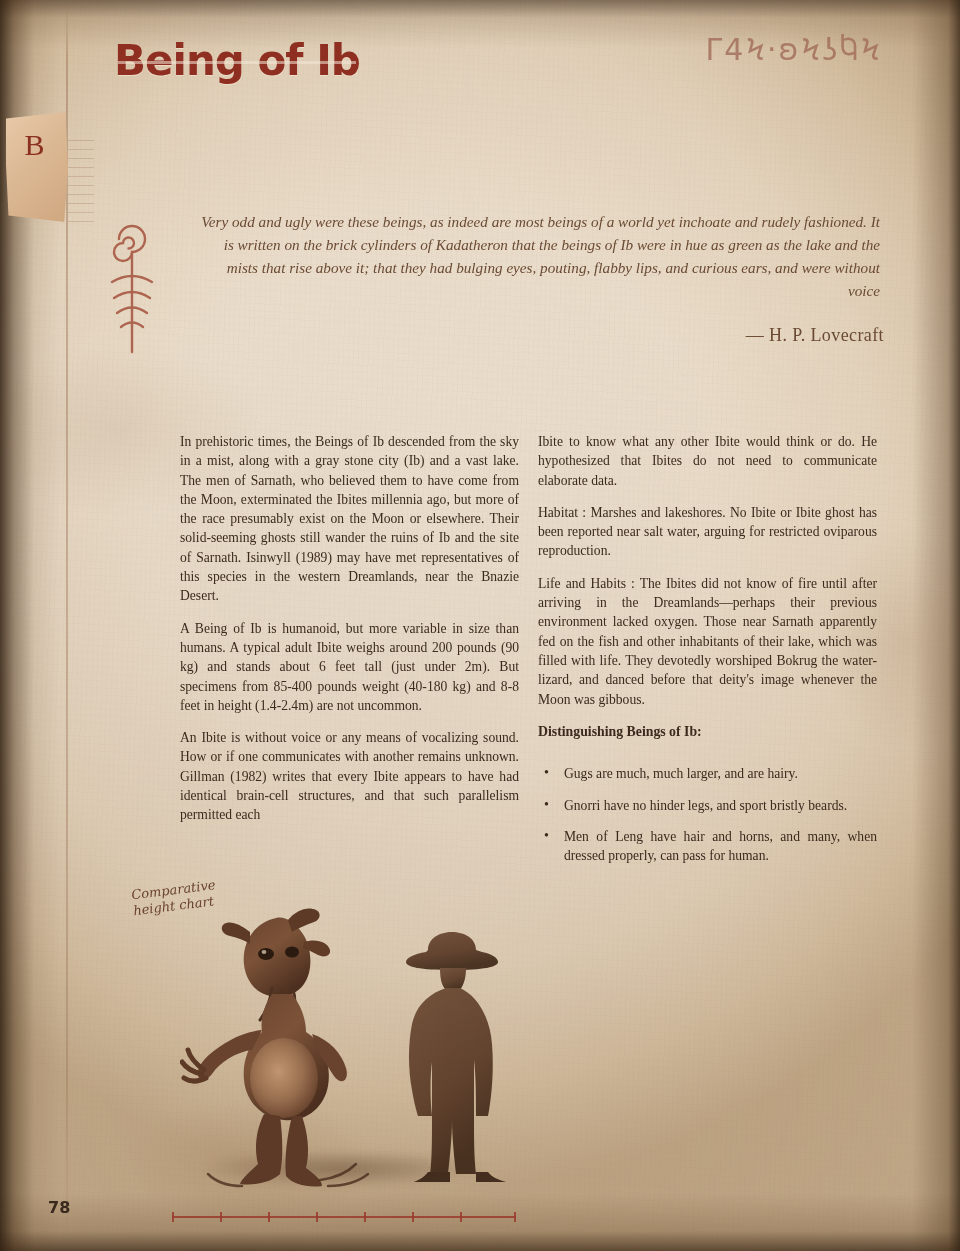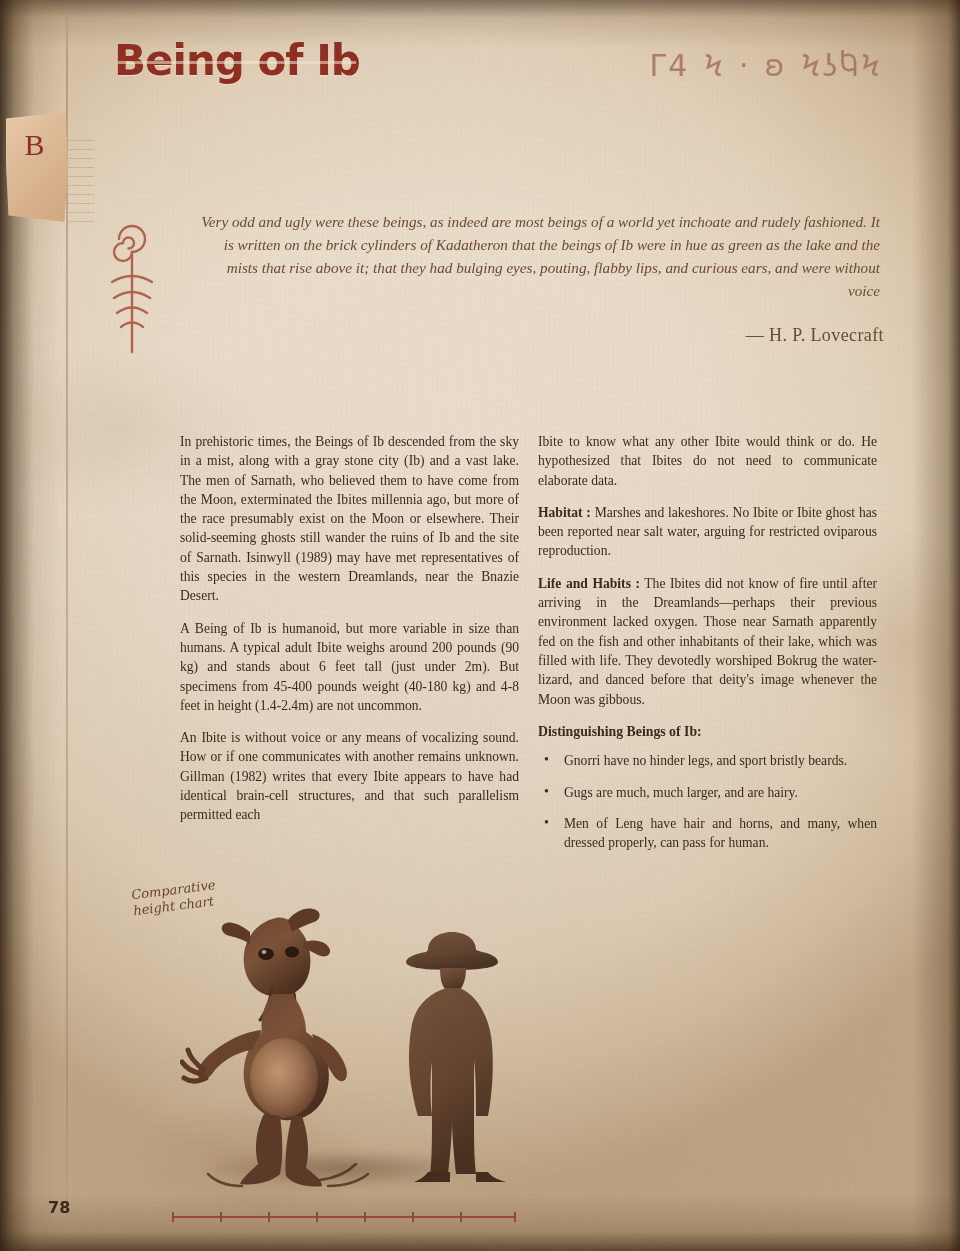--- a/index.html
+++ b/index.html
@@ -102,23 +102,22 @@
   #title .strike {
     position: absolute;
     left: 4px; right: 4px; top: 50%;
     height: 3px;
     background: rgba(243,232,214,.55);
   }
 
   
   #glyphs {
     position: absolute;
-    right: 78px; top: 48px;
+    right: 78px; top: 32px;
     display: flex;
-    gap: 14px;
     align-items: center;
     color: #a4705c;
     opacity: .85;
   }
   #glyphs span {
     font-family: "DejaVu Sans", sans-serif;
     font-size: 30px;
     letter-spacing: 2px;
   }
 
@@ -159,24 +158,24 @@
     width: 339px;
     font-family: "Liberation Serif", serif;
     font-size: 13.6px;
     line-height: 1.42;
     color: #3b2a1d;
     text-align: justify;
   }
   #col-left { left: 180px; }
   #col-right { left: 538px; }
   .col p { margin: 0 0 13px 0; }
-  .col .lead { font-weight: bold; }
+  .col .lead { font-weight: normal; }
   .subhead {
     font-weight: bold;
-    margin: 4px 0 10px 0;
+    margin: 4px 0 23px 0;
     font-size: 13.8px;
   }
   ul.bullets {
     margin: 0; padding: 0; list-style: none;
   }
   ul.bullets li {
     position: relative;
     padding-left: 26px;
     margin-bottom: 12px;
     text-align: justify;
@@ -288,41 +287,41 @@
       <path d="M21 101 Q36 90 51 101"></path>
       <path d="M25 115 Q36 106 47 115"></path>
     </g>
   </svg>
 
   <div id="quote">Very odd and ugly were these beings, as indeed are most beings of a world yet inchoate and rudely fashioned. It is written on the brick cylinders of Kadatheron that the beings of Ib were in hue as green as the lake and the mists that rise above it; that they had bulging eyes, pouting, flabby lips, and curious ears, and were without voice</div>
   <div id="attribution">— H. P. Lovecraft</div>
 
   <div class="col" id="col-left">
     <p>In prehistoric times, the Beings of Ib descended from the sky in a mist, along with a gray stone city (Ib) and a vast lake. The men of Sarnath, who believed them to have come from the Moon, exterminated the Ibites millennia ago, but more of the race presumably exist on the Moon or elsewhere. Their solid-seeming ghosts still wander the ruins of Ib and the site of Sarnath. Isinwyll (1989) may have met representatives of this species in the western Dreamlands, near the Bnazie Desert.</p>
-    <p>A Being of Ib is humanoid, but more variable in size than humans. A typical adult Ibite weighs around 200 pounds (90 kg) and stands about 6 feet tall (just under 2m). But specimens from 45-400 pounds weight (40-180 kg) and 4-8 feet in height (1.4-2.4m) are not uncommon.</p>
+    <p>A Being of Ib is humanoid, but more variable in size than humans. A typical adult Ibite weighs around 200 pounds (90 kg) and stands about 6 feet tall (just under 2m). But specimens from 85-400 pounds weight (40-180 kg) and 8-8 feet in height (1.4-2.4m) are not uncommon.</p>
     <p>An Ibite is without voice or any means of vocalizing sound. How or if one communicates with another remains unknown. Gillman (1982) writes that every Ibite appears to have had identical brain-cell structures, and that such parallelism permitted each</p>
   </div>
 
   <div class="col" id="col-right">
     <p>Ibite to know what any other Ibite would think or do. He hypothesized that Ibites do not need to communicate elaborate data.</p>
 
     <p>
       <span class="lead">Habitat :</span><span> Marshes and lakeshores. No Ibite or Ibite ghost has been reported near salt water, arguing for restricted oviparous reproduction.</span>
     </p>
 
 
     <p>
       <span class="lead">Life and Habits :</span><span> The Ibites did not know of fire until after arriving in the Dreamlands—perhaps their previous environment lacked oxygen. Those near Sarnath apparently fed on the fish and other inhabitants of their lake, which was filled with life. They devotedly worshiped Bokrug the water-lizard, and danced before that deity's image whenever the Moon was gibbous.</span>
     </p>
 
     <div class="subhead">Distinguishing Beings of Ib:</div>
 
     <ul class="bullets">
+      <li>Gugs are much, much larger, and are hairy.</li>
       <li>Gnorri have no hinder legs, and sport bristly beards.</li>
-      <li>Gugs are much, much larger, and are hairy.</li>
       <li>Men of Leng have hair and horns, and many, when dressed properly, can pass for human.</li>
     </ul>
   </div>
 
   <div id="caption">
     <div>Comparative</div>
     <div>height chart</div>
   </div>
 
   <div id="ground"></div>

